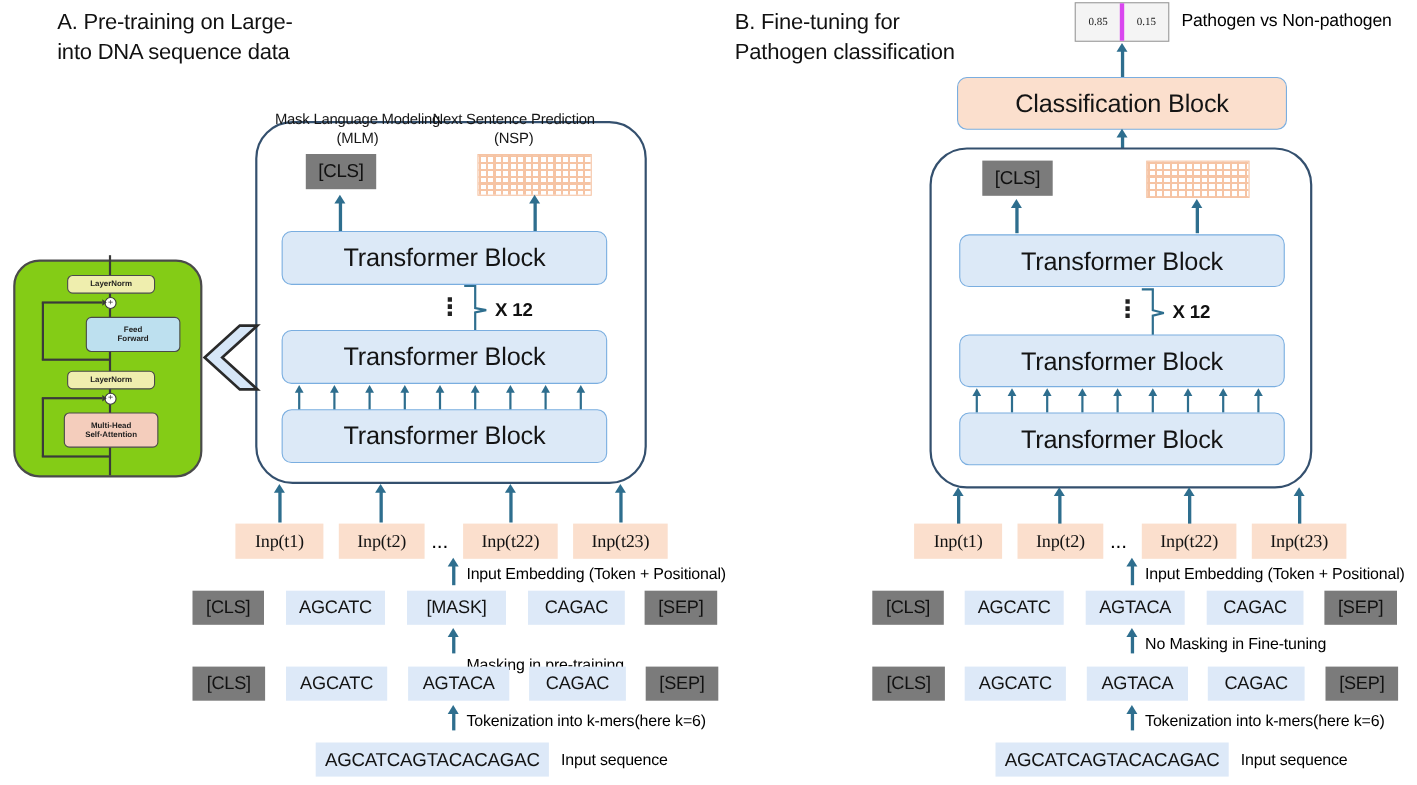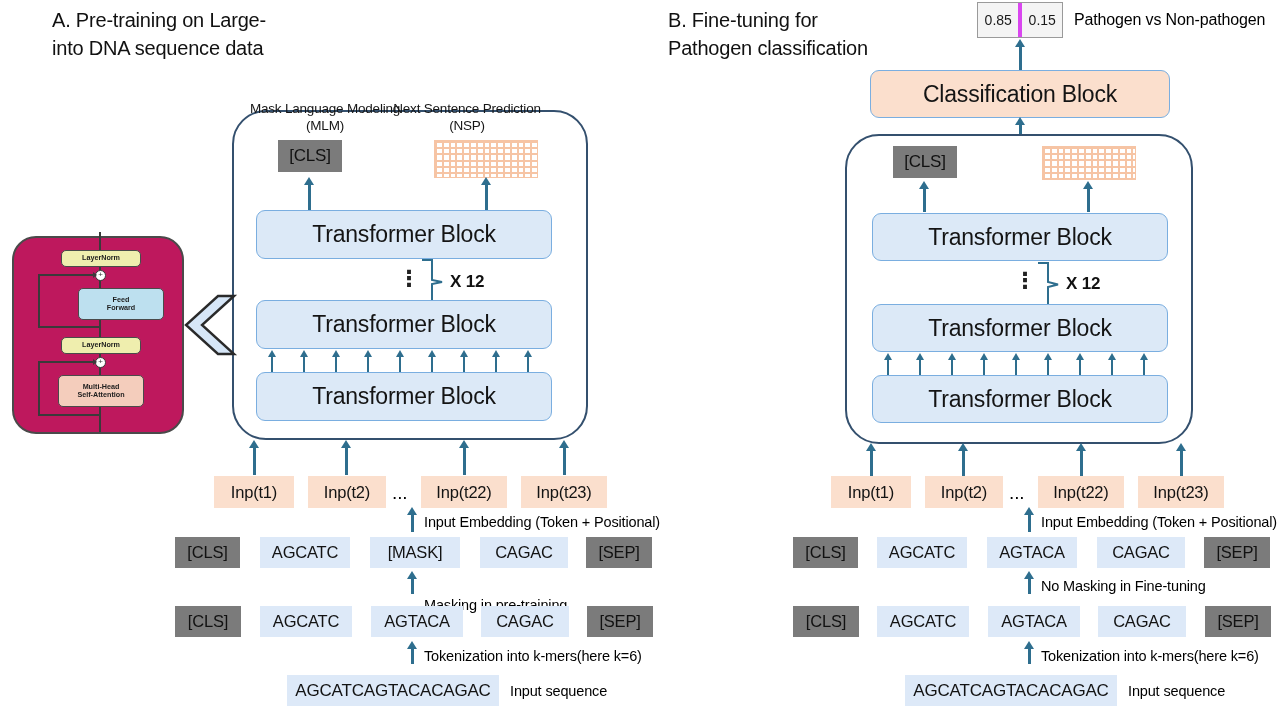--- a/index.html
+++ b/index.html
@@ -35,21 +35,21 @@
     font-size:23px;color:#141414;letter-spacing:-0.2px;
   }
 
   
   .chip{
     display:flex;align-items:center;justify-content:center;
     font-size:16.5px;letter-spacing:-0.2px;color:#131313;
   }
   .chip-dark{background:#7b7b7b;color:#111;}
   .chip-blue{background:#dde9f8;}
-  .chip-peach{background:#fbdfcd;}
+  .chip-peach{background:#fbdfcd;font-family:Liberation Serif, serif;}
 
   
   .cap{font-size:14.5px;color:#000000;letter-spacing:-0.15px;white-space:nowrap;}
   .cap-c{font-size:13.5px;color:#161616;text-align:center;line-height:17px;letter-spacing:-0.2px;}
 
   
   .arrow{width:2.6px;background:#2e6e8e;}
   .arrow::after{
     content:"";position:absolute;left:50%;top:-7px;transform:translateX(-50%);
     border-left:5.5px solid transparent;border-right:5.5px solid transparent;
@@ -74,27 +74,27 @@
     background-image:
       repeating-linear-gradient(to right, #f6c4a4 0 2px, transparent 2px 6.8px),
       repeating-linear-gradient(to bottom, #f6c4a4 0 2px, transparent 2px 6.2px);
     border:1px solid #f6c4a4;
   }
 
   
   .prob-wrap{display:flex;border:1px solid #9a9a9a;background:#f4f4f4;}
   .prob-cell{
     display:flex;align-items:center;justify-content:center;
-    font-size:14px;color:#1a1a1a;
+    font-size:10px;color:#1a1a1a;font-family:Liberation Serif, serif;
   }
   .prob-cell + .prob-cell{border-left:4px solid #d946ef;}
 
   
   .inset{
-    background:#be185d;border:2px solid #4a4a4a;border-radius:24px;
+    background:#84cc16;border:2px solid #4a4a4a;border-radius:24px;
   }
   .in-box{
     position:absolute;border:1px solid #4a4a4a;border-radius:5px;
     display:flex;align-items:center;justify-content:center;text-align:center;
     font-size:7.2px;font-weight:700;color:#1d1d1d;line-height:8.5px;
   }
   .in-ln{background:#efeeae;}
   .in-ff{background:#bde0ef;margin-left:20px;}
   .in-mh{background:#f4cdbc;}
   .in-line{position:absolute;background:#3a3a3a;}

